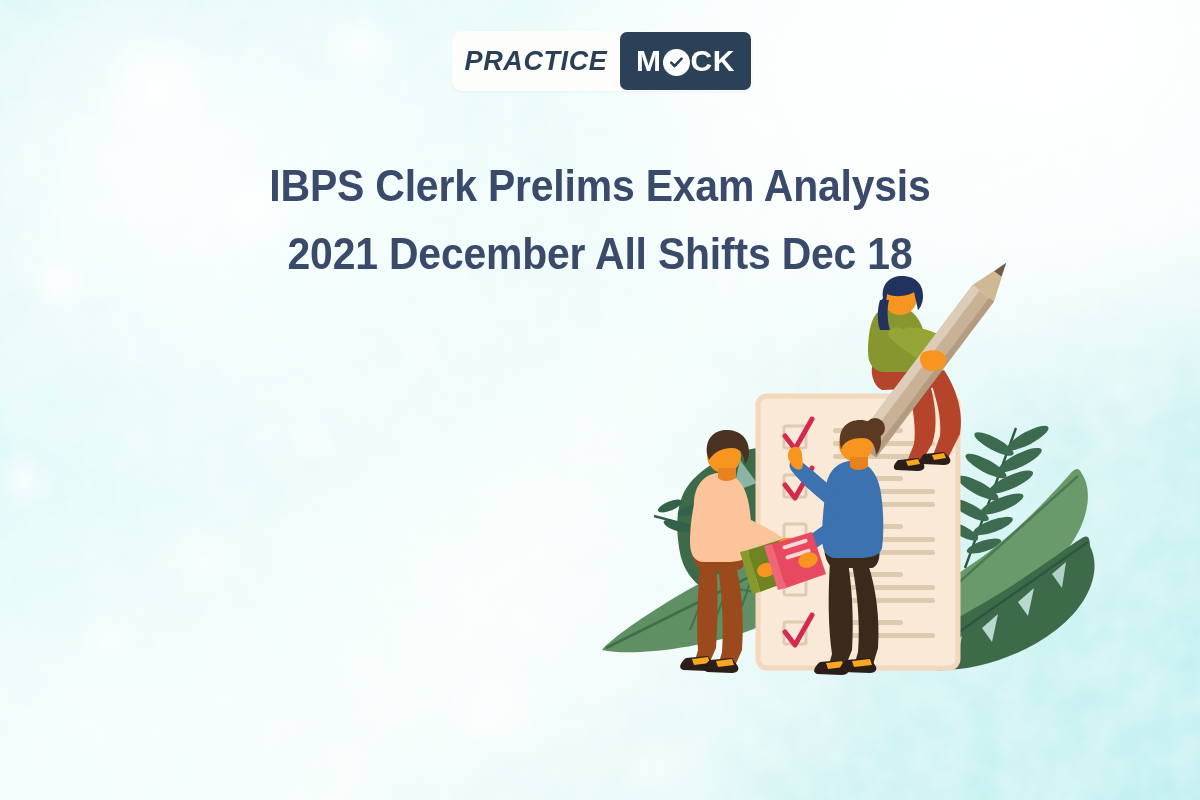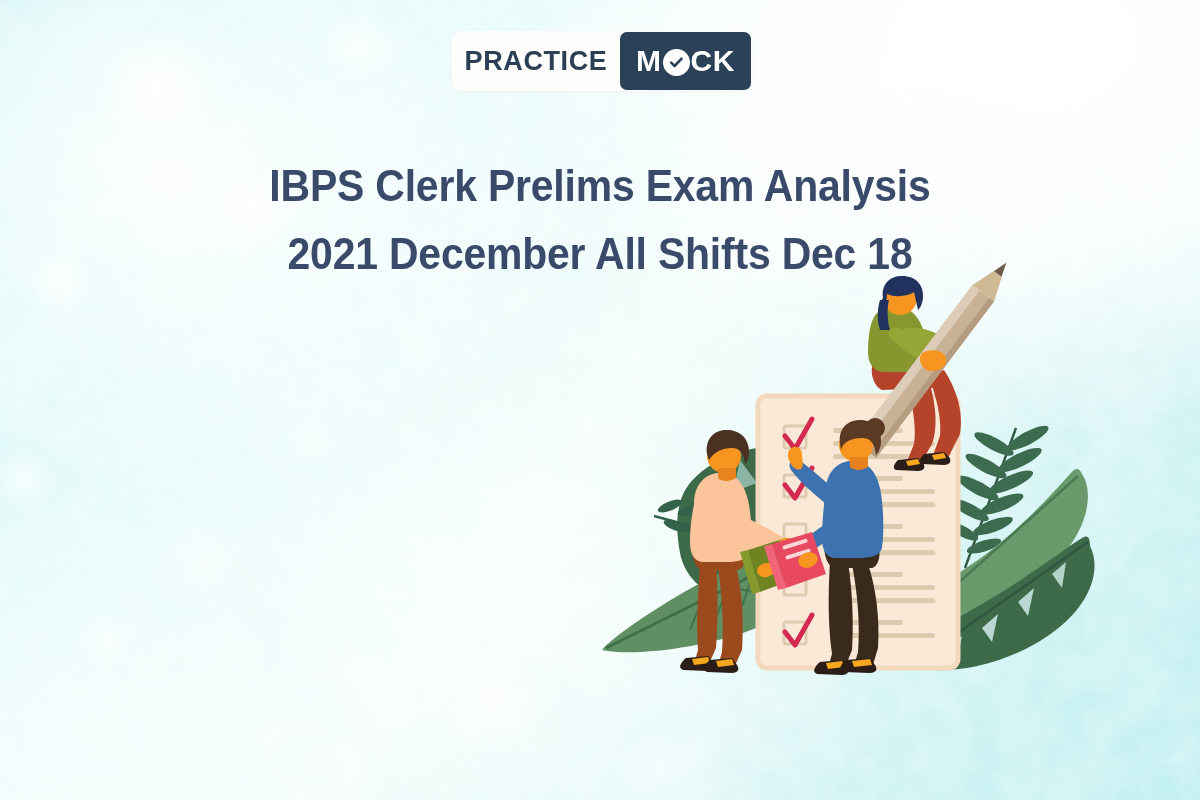--- a/index.html
+++ b/index.html
@@ -53,21 +53,21 @@
     position:absolute; left:452px; top:31px;
     width:300px; height:60px;
     background:#fdfdfc;
     border-radius:9px;
     box-shadow:0 1px 3px rgba(0,0,0,0.05);
     display:flex; align-items:stretch;
     overflow:hidden;
   }
   .logo-left {
     flex:0 0 168px;
-    display:flex; align-items:center; justify-content:center;
+    display:flex; align-items:center; justify-content:center;font-style:italic;
   }
   .logo-practice {
     font-family:"Liberation Sans", sans-serif;
     font-weight:700;
     font-size:27px;
     letter-spacing:0.6px;
     color:#2b4055;
   }
   .logo-right {
     flex:1;

